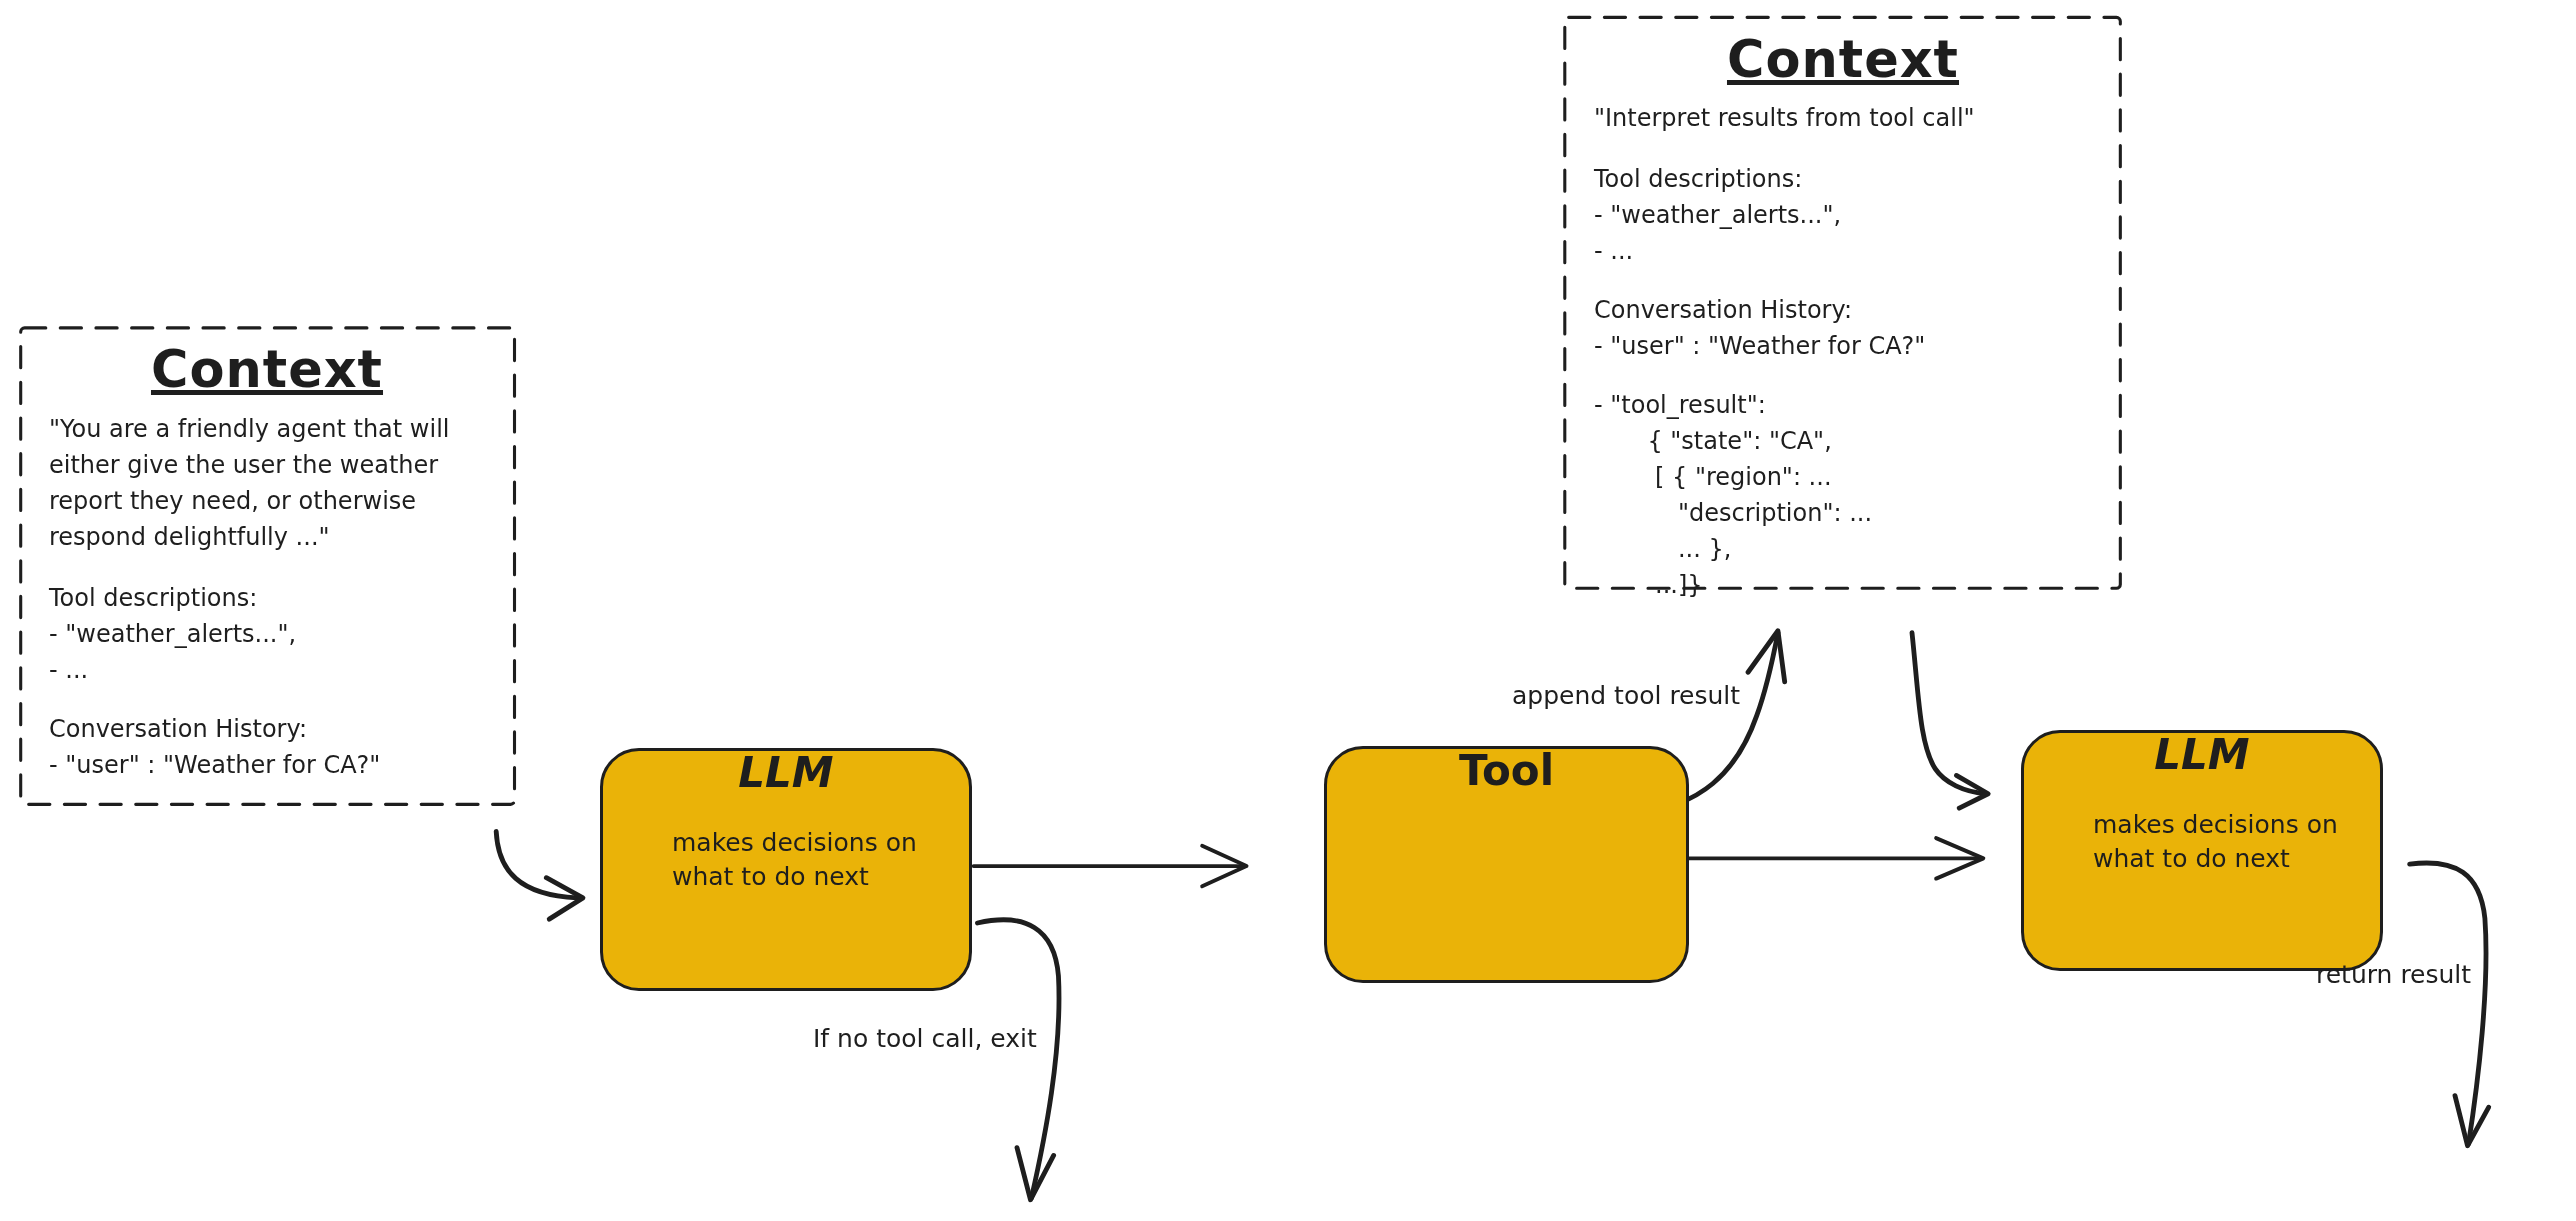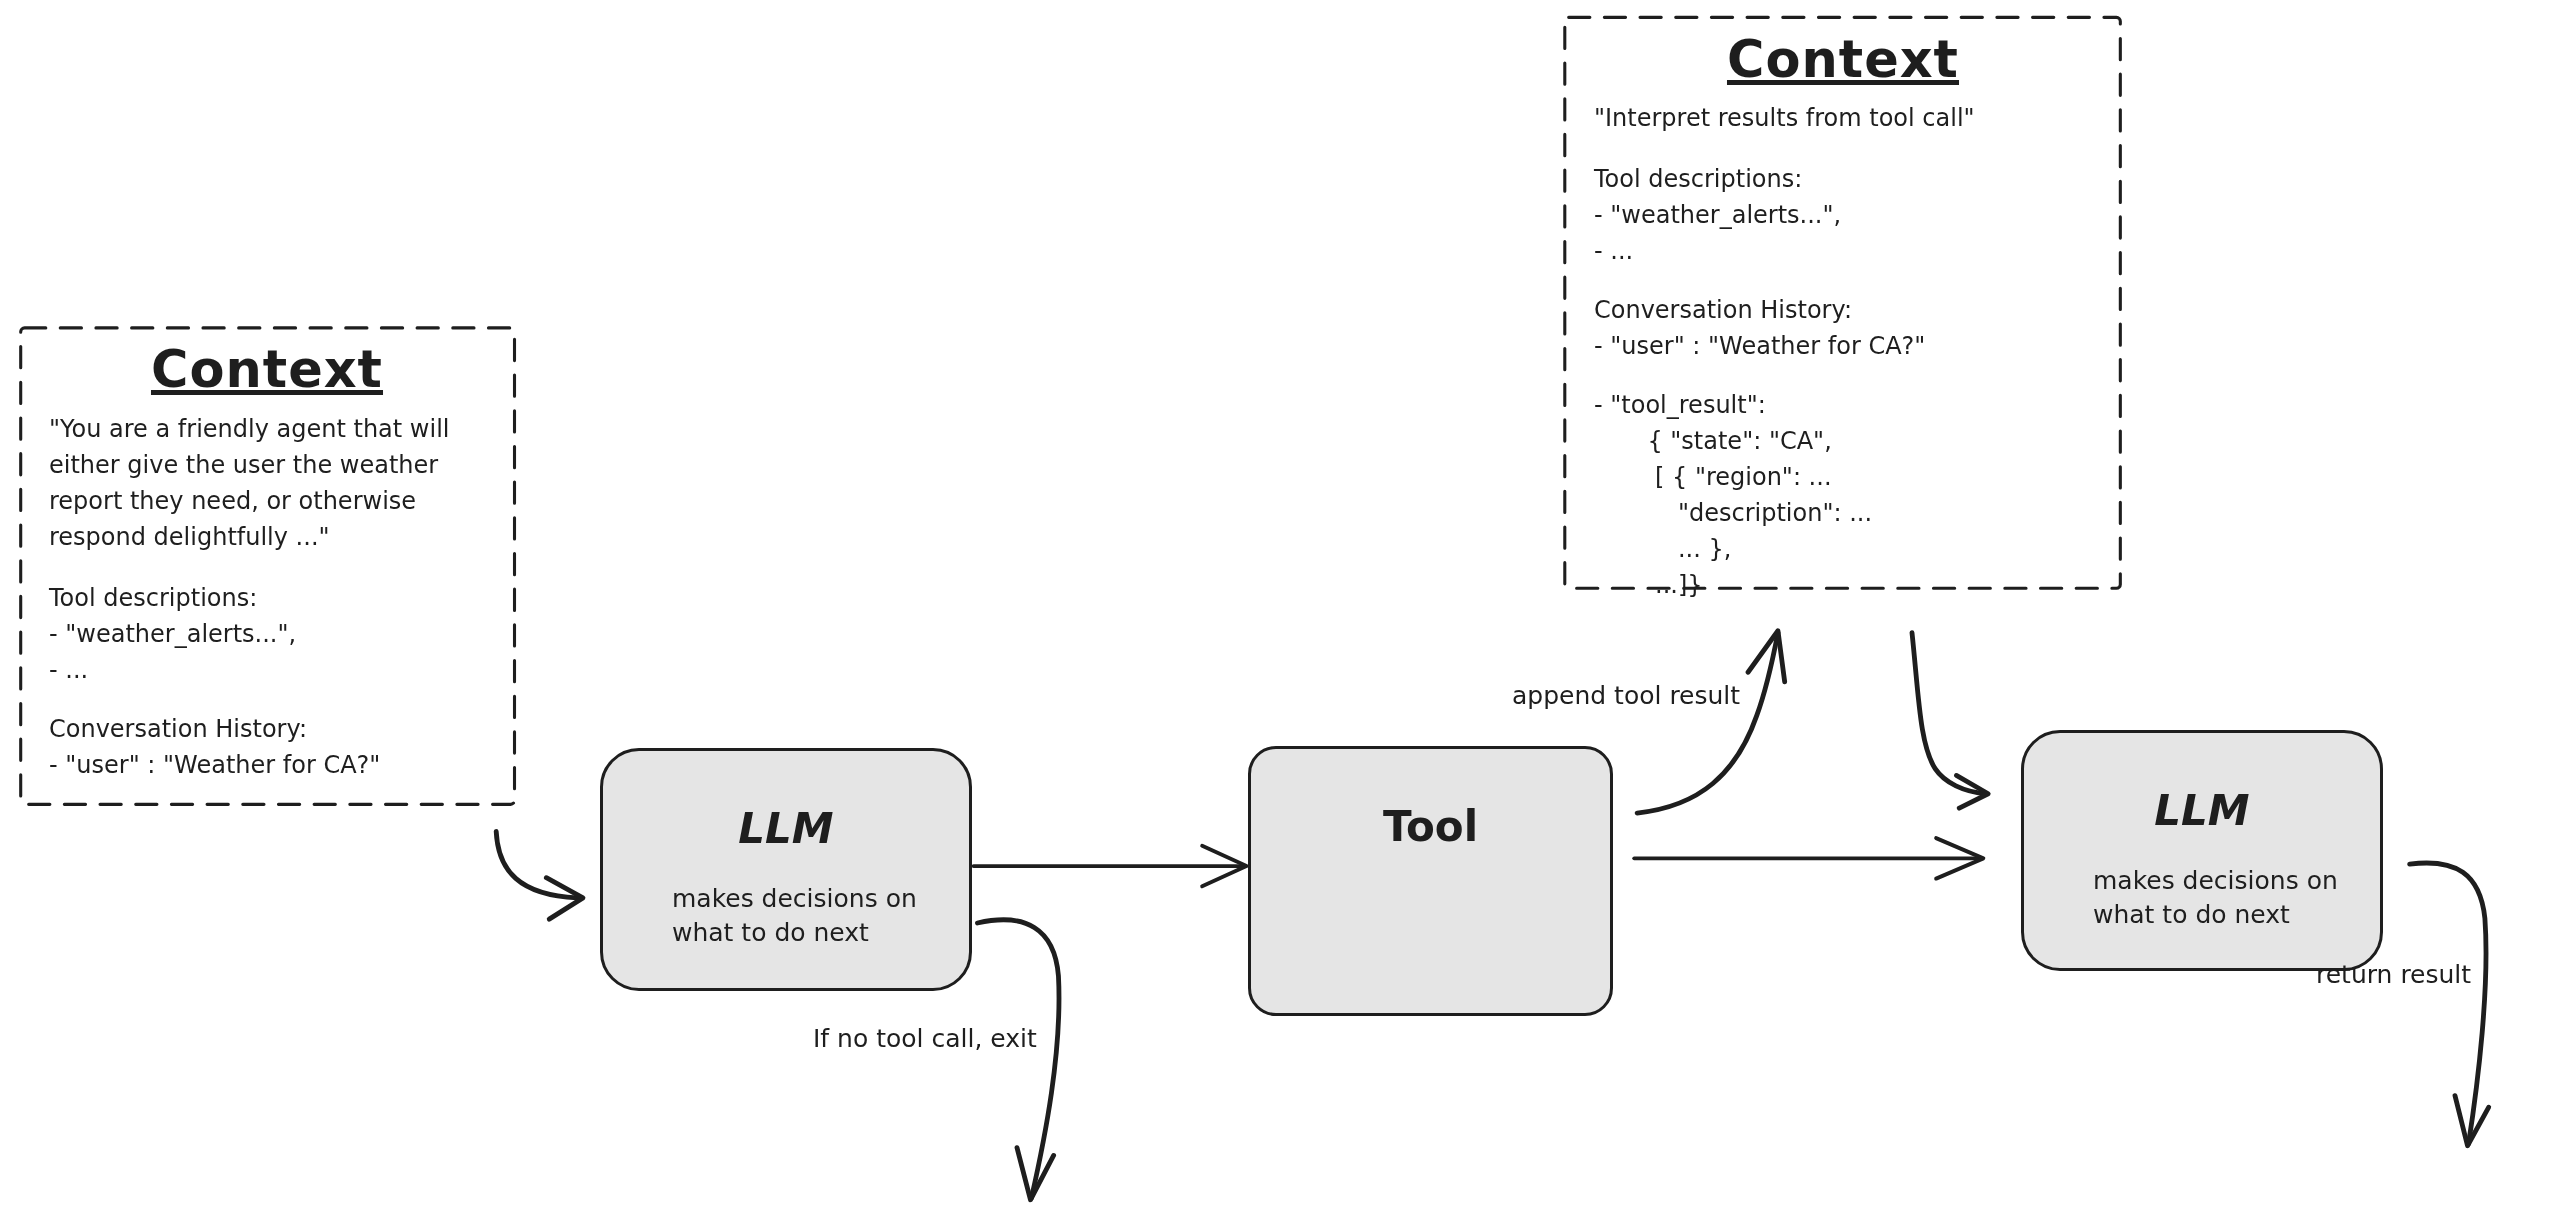--- a/index.html
+++ b/index.html
@@ -45,25 +45,24 @@
     margin: 0 0 25px 0;
   }
   .ctx-para.tight { margin-bottom: 23px; }
   .ctx-para.last { margin-bottom: 0; }
   
   .node {
     position: absolute;
     box-sizing: border-box;
     border: 3.9px solid #1e1e1e;
     border-radius: 39px;
-    background: #e5e5e5;
-    padding-top: 56px;
+    background: #eab308;
   }
   .node-llm1 { left: 600px;  top: 748px; width: 372px; height: 243px; }
-  .node-tool { left: 1248px; top: 746px; width: 365px; height: 270px; border-radius: 28px; }
+  .node-tool { left: 1324px; top: 746px; width: 365px; height: 237px; }
   .node-llm2 { left: 2021px; top: 730px; width: 362px; height: 241px; }
   .node-title {
     text-align: center;
     font-size: 42px;
     font-weight: 700;
     line-height: 44px;
   }
   .node-title.italic { font-style: italic; }
   .node-body {
     margin: 31px 0 0 69px;

